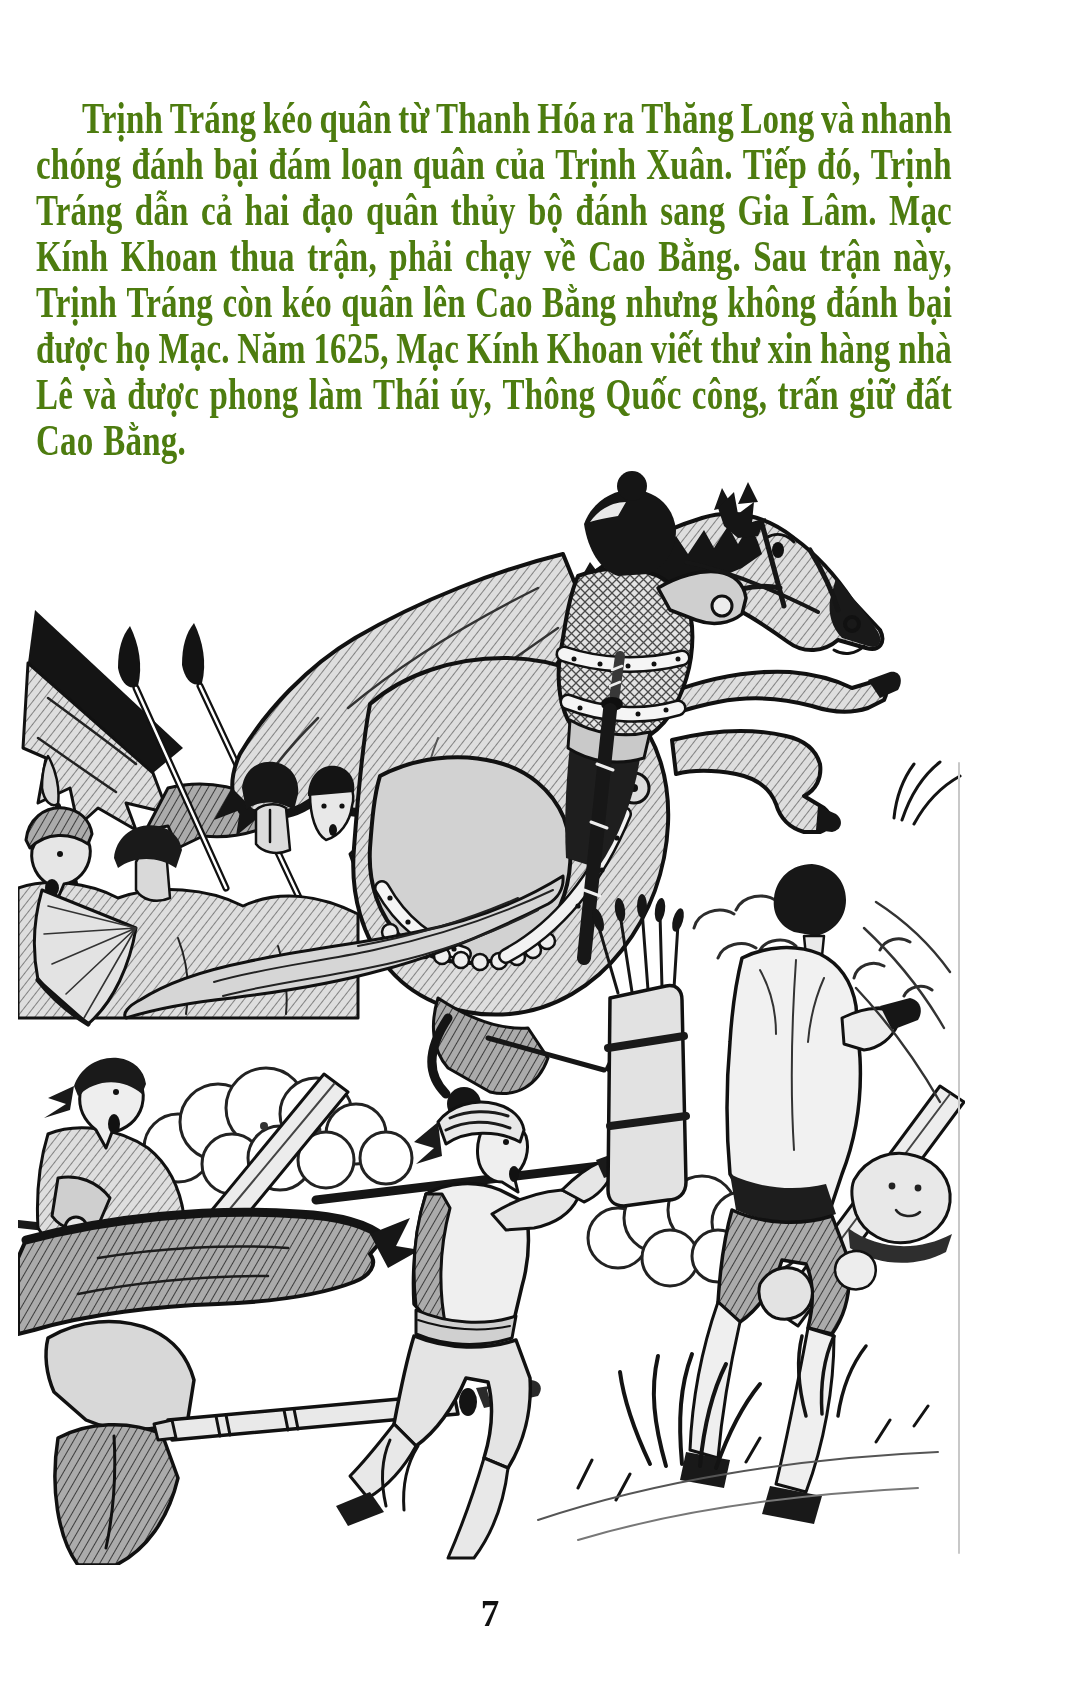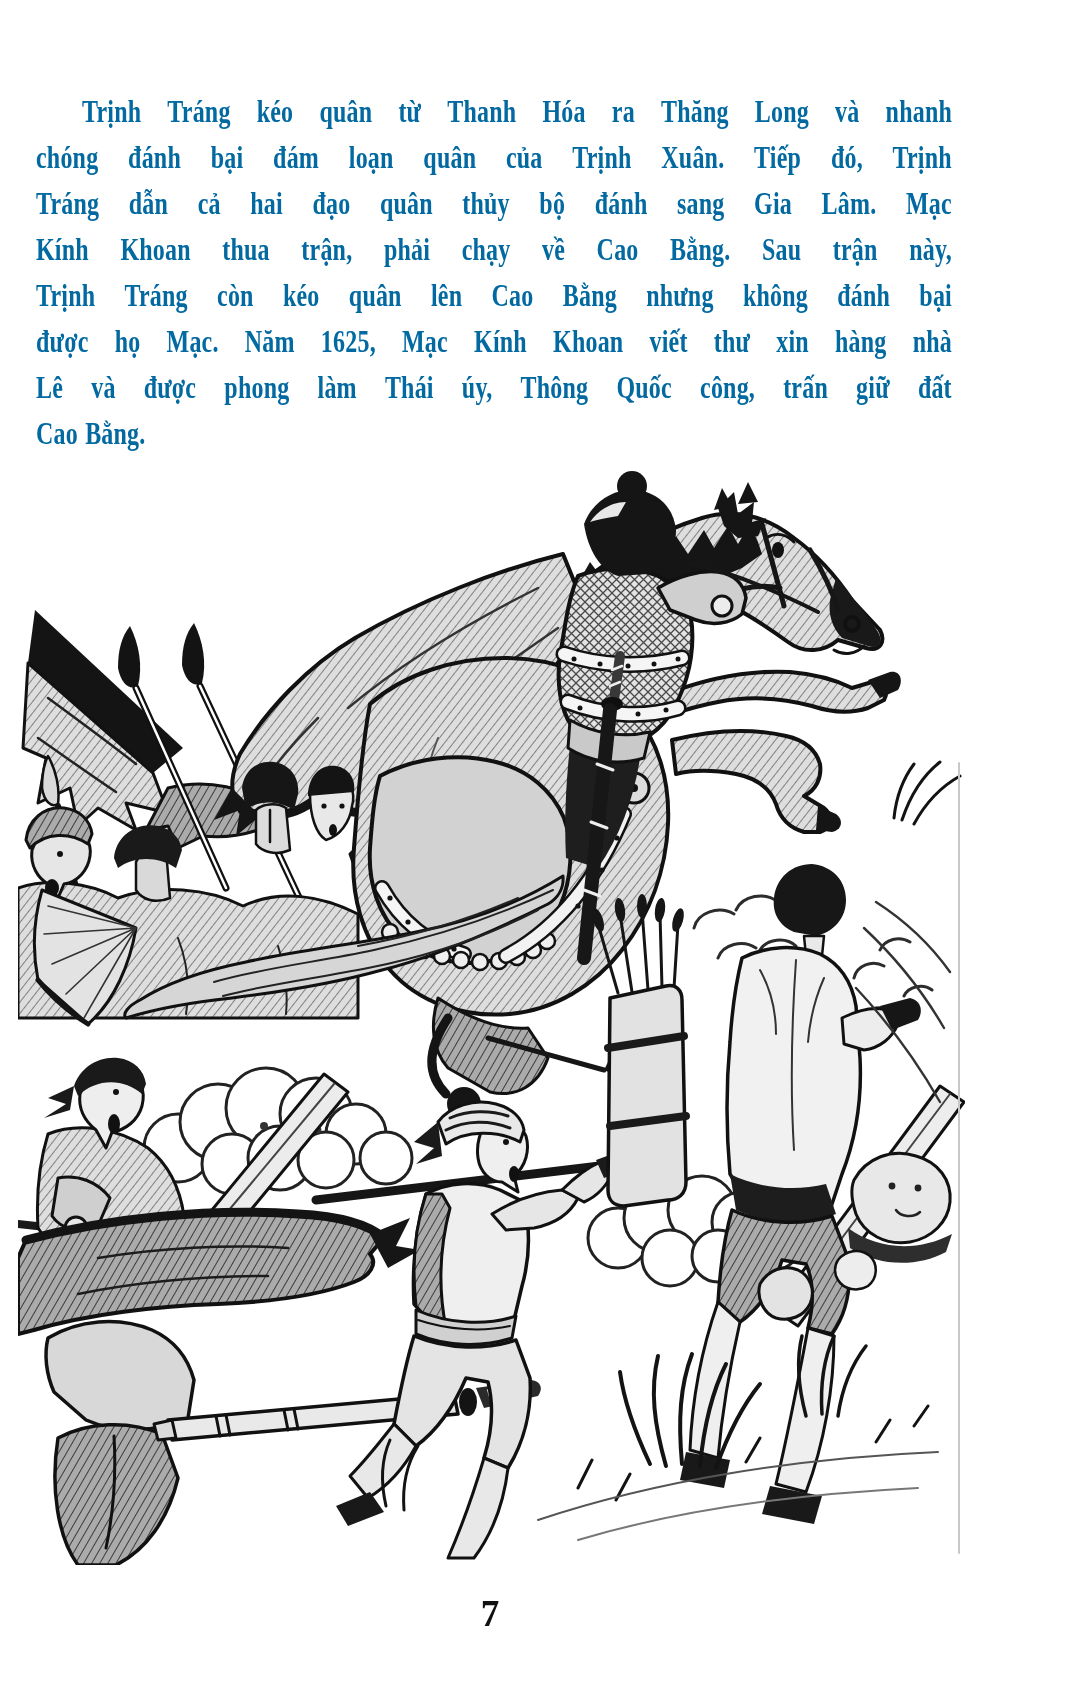--- a/index.html
+++ b/index.html
@@ -2,21 +2,21 @@
 <html><head>
 <meta charset="utf-8">
 <style>
   html,body{margin:0;padding:0;background:#ffffff;}
   .page{
     position:relative;width:1088px;height:1696px;background:#ffffff;
     font-family:"Liberation Serif","DejaVu Serif",serif;overflow:hidden;
   }
   .paragraph{
     position:absolute;left:36px;top:102px;width:916px;
-    color:#0369a1;font-weight:700;font-size:24px;letter-spacing:.2px;
+    color:#4d7c0f;font-weight:700;font-size:33px;letter-spacing:.2px;
   }
   .line{
     display:flex;justify-content:space-between;height:46px;
     transform:scaleY(1.32);transform-origin:50% 50%;white-space:nowrap;
   }
   .line.first{padding-left:46px;}
   .line.last{display:block;}
   .line.last span{margin-right:.30em;}
   .illustration{position:absolute;left:18px;top:458px;width:947px;height:1107px;}
   .page-number{

